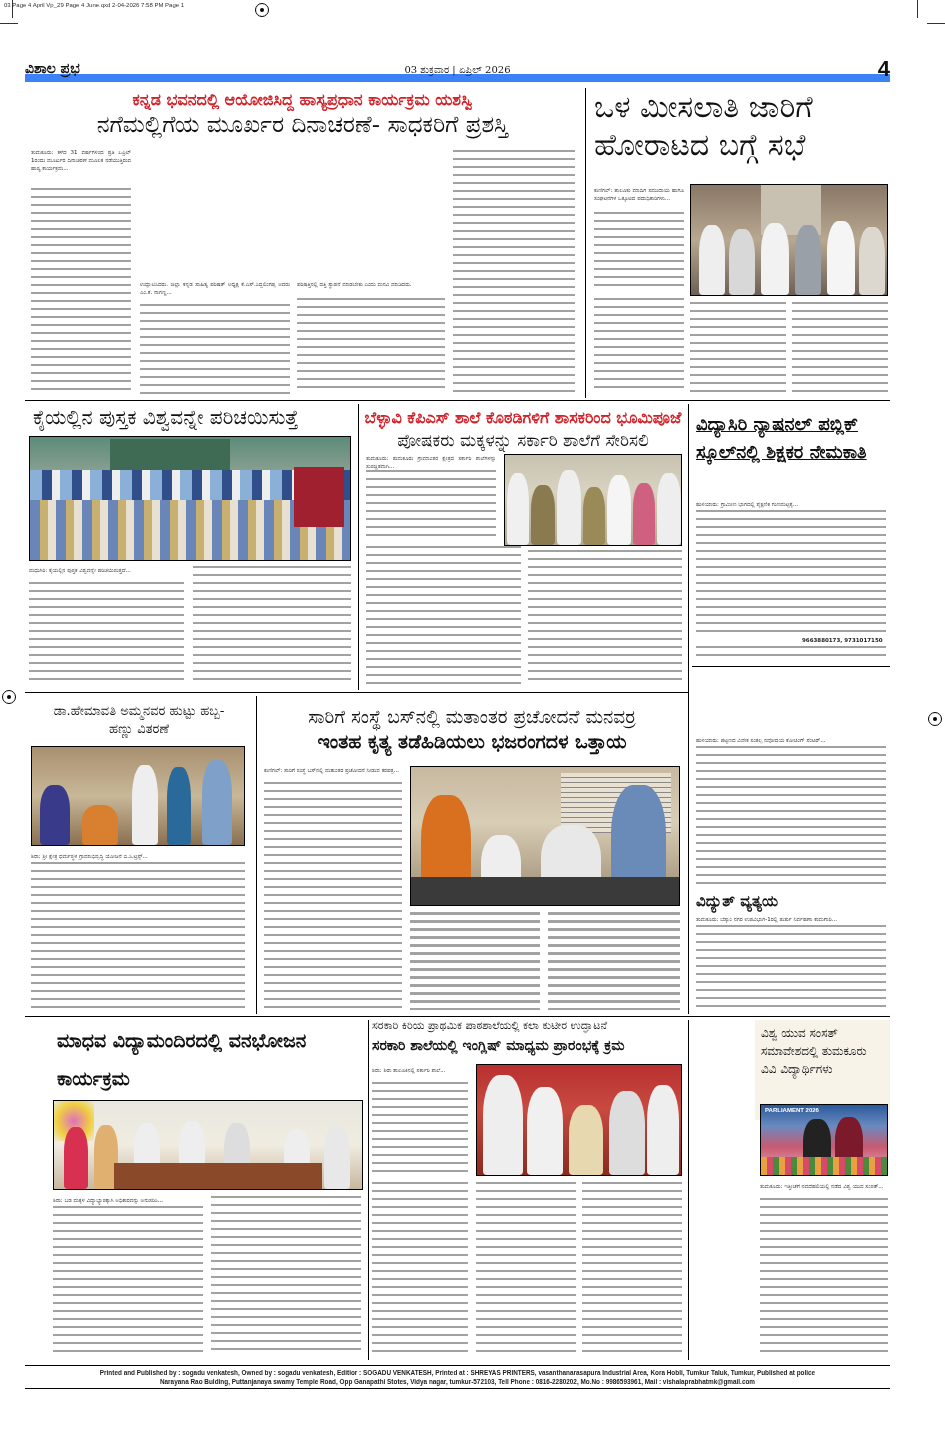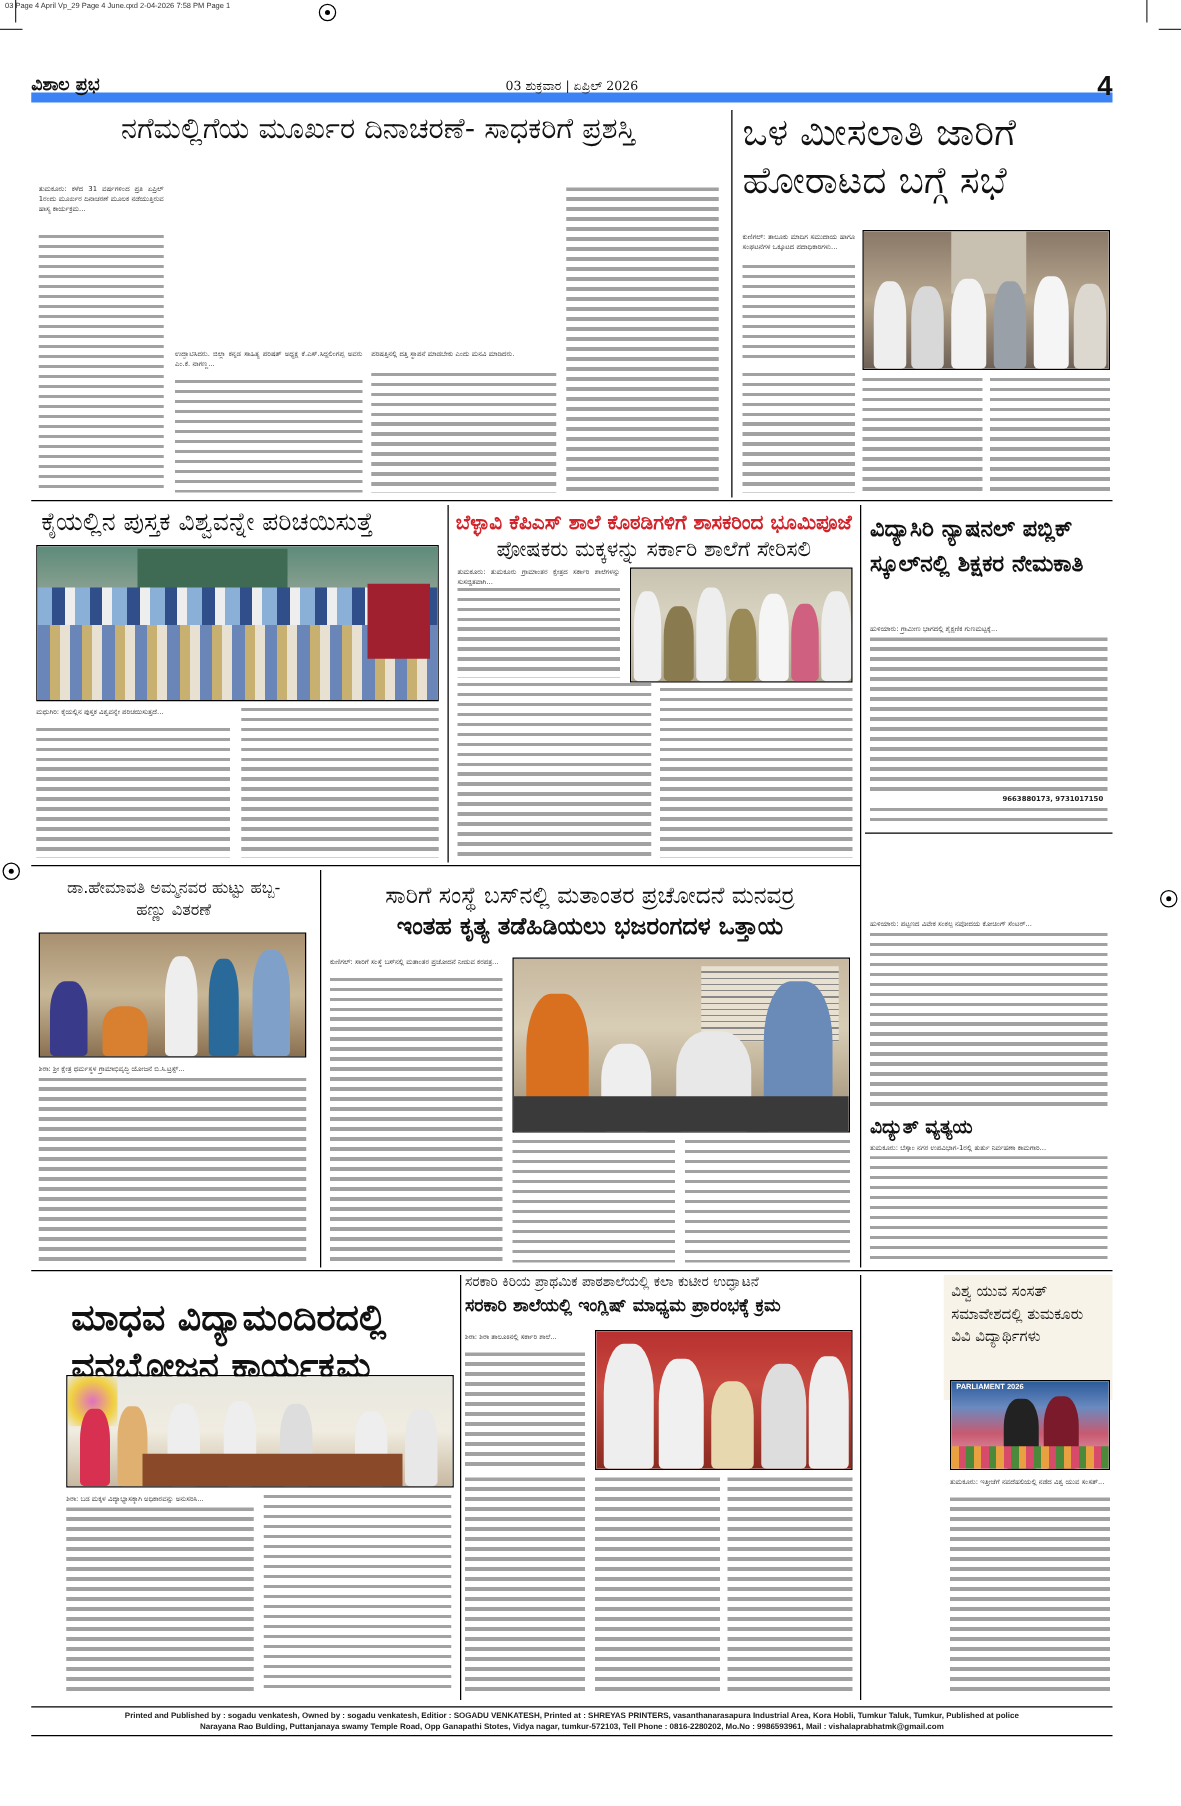--- a/index.html
+++ b/index.html
@@ -46,20 +46,21 @@
 <div class="reg" style="left:2px;top:690px;"></div>
 <div class="reg" style="left:928px;top:712px;"></div>
 
 <div class="masthead">
   <div class="logo">ವಿಶಾಲ ಪ್ರಭ</div>
   <div class="date">03 ಶುಕ್ರವಾರ | ಏಪ್ರಿಲ್ 2026</div>
   <div class="pageno">4</div>
 </div>
 
 <div class="box" style="left:25px;top:88px;width:555px;height:310px;">
+  <div class="kicker-red" style="font-size:16px;margin-top:2px;">ಕನ್ನಡ ಭವನದಲ್ಲಿ ಆಯೋಜಿಸಿದ್ದ ಹಾಸ್ಯಪ್ರಧಾನ ಕಾರ್ಯಕ್ರಮ ಯಶಸ್ವಿ</div>
   <div class="hl-light" style="font-size:23px;text-align:center;margin-top:2px;">ನಗೆಮಲ್ಲಿಗೆಯ ಮೂರ್ಖರ ದಿನಾಚರಣೆ- ಸಾಧಕರಿಗೆ ಪ್ರಶಸ್ತಿ</div>
   <div class="text" style="position:absolute;left:6px;top:60px;width:100px;">ತುಮಕೂರು: ಕಳೆದ 31 ವರ್ಷಗಳಿಂದ ಪ್ರತಿ ಏಪ್ರಿಲ್ 1ರಂದು ಮೂರ್ಖರ ದಿನಾಚರಣೆ ಮೂಲಕ ನಡೆಯುತ್ತಿರುವ ಹಾಸ್ಯ ಕಾರ್ಯಕ್ರಮ...</div>
   <div class="textlines" style="left:6px;top:100px;width:100px;height:205px;"></div>
 
   <div class="text" style="position:absolute;left:115px;top:192px;width:150px;">ಉದ್ಘಾಟಿಸಿದರು. ಜಿಲ್ಲಾ ಕನ್ನಡ ಸಾಹಿತ್ಯ ಪರಿಷತ್ ಅಧ್ಯಕ್ಷ ಕೆ.ಎಸ್.ಸಿದ್ದಲಿಂಗಪ್ಪ ಅವರು ಎಂ.ಕೆ. ನಾಗಣ್ಣ...</div>
   <div class="textlines" style="left:115px;top:216px;width:150px;height:90px;"></div>
   <div class="text" style="position:absolute;left:272px;top:192px;width:148px;">ಪರಿಷತ್ತಿನಲ್ಲಿ ದತ್ತಿ ಸ್ಥಾಪನೆ ಮಾಡಬೇಕು ಎಂದು ಮನವಿ ಮಾಡಿದರು.</div>
   <div class="textlines" style="left:272px;top:210px;width:148px;height:96px;"></div>
   <div class="textlines" style="left:428px;top:62px;width:122px;height:244px;"></div>
 </div>
@@ -113,21 +114,21 @@
     <div class="person" style="left:78px;width:22px;height:58px;background:#9a8a58;"></div>
     <div class="person" style="left:102px;width:24px;height:70px;background:#f5f5f5;"></div>
     <div class="person" style="left:128px;width:22px;height:62px;background:#d06080;"></div>
     <div class="person" style="left:152px;width:24px;height:72px;background:#eee;"></div>
   </div>
   <div class="textlines" style="left:4px;top:142px;width:155px;height:140px;"></div>
   <div class="textlines" style="left:166px;top:146px;width:154px;height:136px;"></div>
 </div>
 <div class="vline" style="left:688px;top:404px;height:610px;"></div>
 
-<div class="box" style="left:692px;top:404px;width:198px;height:260px;">
+<div class="box" style="left:692px;top:404px;width:198px;height:260px;text-decoration:underline;">
   <div class="hl" style="font-size:18px;padding-left:4px;line-height:28px;margin-top:6px;">ವಿದ್ಯಾಸಿರಿ ನ್ಯಾಷನಲ್ ಪಬ್ಲಿಕ್ ಸ್ಕೂಲ್‌ನಲ್ಲಿ ಶಿಕ್ಷಕರ ನೇಮಕಾತಿ</div>
   <div class="text" style="position:absolute;left:4px;top:96px;width:190px;">ಹುಳಿಯಾರು: ಗ್ರಾಮೀಣ ಭಾಗದಲ್ಲಿ ಶೈಕ್ಷಣಿಕ ಗುಣಮಟ್ಟಕ್ಕೆ...</div>
   <div class="textlines" style="left:4px;top:106px;width:190px;height:126px;"></div>
   <div class="text" style="position:absolute;left:110px;top:232px;width:86px;font-weight:bold;">9663880173, 9731017150</div>
   <div class="textlines" style="left:4px;top:242px;width:190px;height:16px;"></div>
 </div>
 <div class="hline" style="left:692px;top:666px;width:198px;"></div>
 
 <div class="box" style="left:692px;top:670px;width:198px;height:220px;">
   <div class="text" style="position:absolute;left:4px;top:66px;width:190px;">ಹುಳಿಯಾರು: ಪಟ್ಟಣದ ವಿವೇಕ ಸಂಕಲ್ಪ ನವೋದಯ ಕೋಚಿಂಗ್ ಸೆಂಟರ್...</div>
@@ -171,21 +172,21 @@
     <div class="person" style="left:200px;width:55px;height:120px;background:#6a8ab8;"></div>
     <div style="position:absolute;left:0;right:0;bottom:0;height:28px;background:#3a3a3a;"></div>
   </div>
   <div class="textlines" style="left:150px;top:216px;width:130px;height:98px;"></div>
   <div class="textlines" style="left:288px;top:216px;width:132px;height:98px;"></div>
 </div>
 
 <div class="hline" style="left:25px;top:1016px;width:865px;"></div>
 
 <div class="box" style="left:25px;top:1020px;width:340px;height:340px;">
-  <div class="hl" style="font-size:29px;padding-left:32px;line-height:38px;margin-top:15px;">ಮಾಧವ ವಿದ್ಯಾಮಂದಿರದಲ್ಲಿ ವನಭೋಜನ ಕಾರ್ಯಕ್ರಮ</div>
+  <div class="hl" style="font-size:19px;padding-left:32px;line-height:38px;margin-top:1px;">ಮಾಧವ ವಿದ್ಯಾಮಂದಿರದಲ್ಲಿ ವನಭೋಜನ ಕಾರ್ಯಕ್ರಮ</div>
   <div class="photo" style="left:28px;top:80px;width:310px;height:90px;">
     <div class="bg" style="background:linear-gradient(#e8e8e0,#f0ece0 50%,#c8b8a0);"></div>
     <div style="position:absolute;left:0;top:0;width:40px;height:40px;background:radial-gradient(#e070c0,#f0d040 60%,transparent);"></div>
     <div class="person" style="left:10px;width:24px;height:62px;background:#d83050;"></div>
     <div class="person" style="left:40px;width:24px;height:64px;background:#e0b070;"></div>
     <div class="person" style="left:80px;width:26px;height:66px;background:#eee;"></div>
     <div class="person" style="left:125px;width:26px;height:68px;background:#eee;"></div>
     <div class="person" style="left:170px;width:26px;height:66px;background:#ddd;"></div>
     <div class="person" style="left:230px;width:26px;height:60px;background:#eee;"></div>
     <div class="person" style="left:270px;width:26px;height:62px;background:#e8e8e8;"></div>

